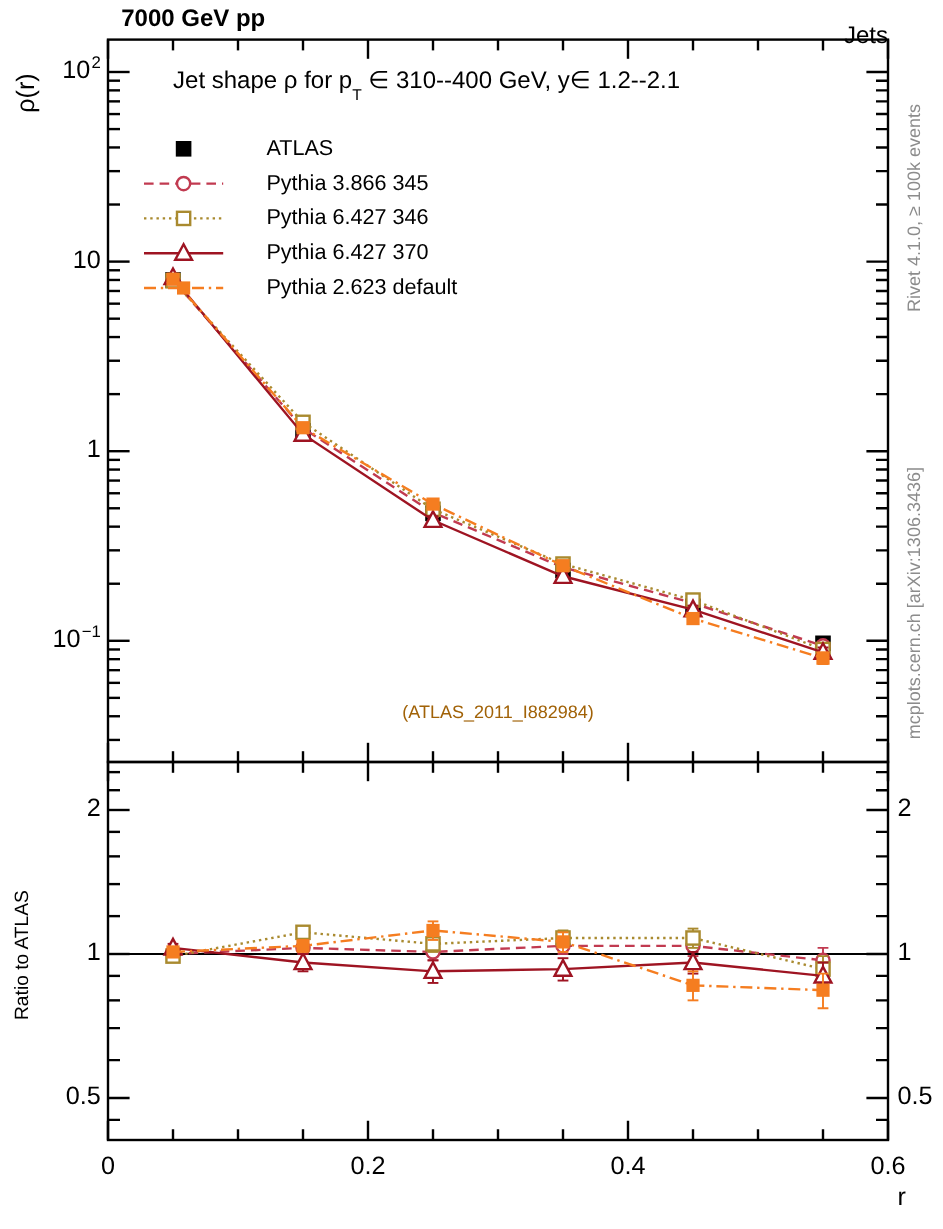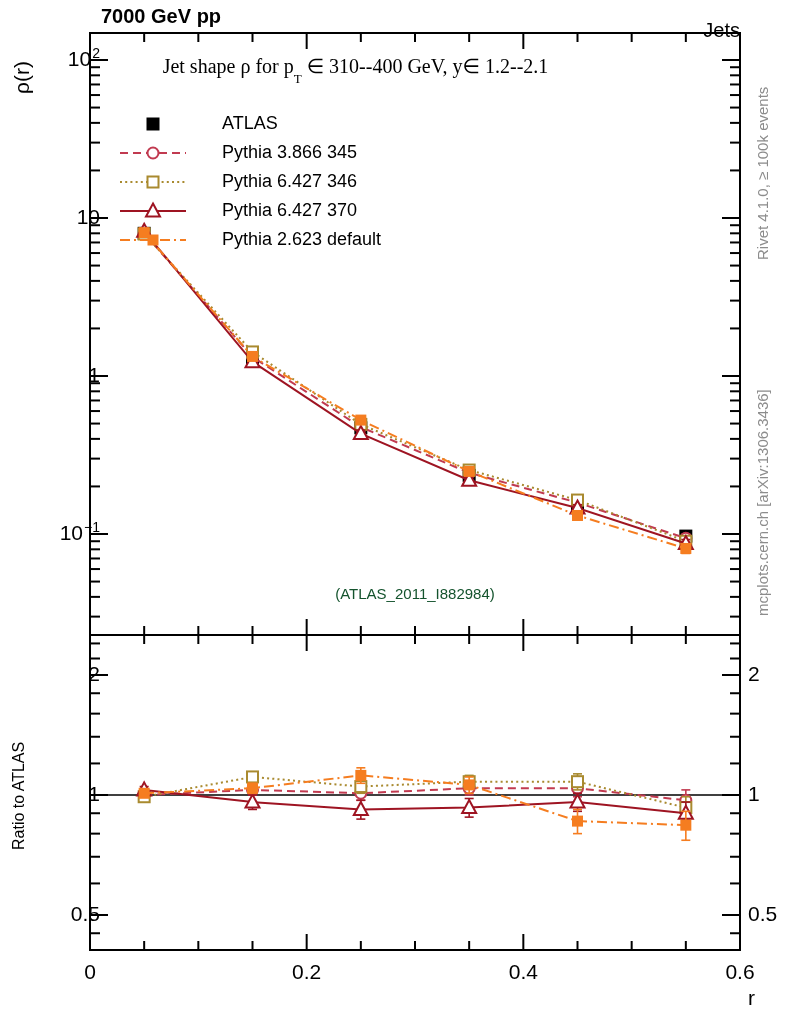--- a/index.html
+++ b/index.html
@@ -2,31 +2,31 @@
 <html><head>
 <meta charset="utf-8">
 <style>
   html,body{margin:0;padding:0;background:#fff;}
   .figure{position:relative;width:786px;height:1024px;background:#fff;
           font-family:"Liberation Sans",sans-serif;color:#000;overflow:hidden;}
   .figure svg{position:absolute;left:0;top:0;}
   .lbl{position:absolute;font-size:20px;white-space:nowrap;}
   .top-left{left:101px;top:5px;font-weight:bold;}
   .top-right{right:46px;top:19px;}
-  .title{left:90px;top:54px;width:531px;text-align:center;font-size:20px;font-family:Liberation Serif, serif;}
+  .title{left:90px;top:54px;width:531px;text-align:center;font-size:20px;}
   .title sub{font-size:13px;position:relative;top:5px;}
   .ylab-main{left:10px;top:94px;transform:rotate(-90deg);transform-origin:0 0;font-size:21px;}
   .ylab-ratio{left:10px;top:850px;transform:rotate(-90deg);transform-origin:0 0;font-size:16px;}
   .xlab{left:748px;top:986px;font-size:21px;}
   .watermark{left:90px;top:585px;width:650px;text-align:center;font-size:15px;}
   .side-note{position:absolute;transform:rotate(-90deg);transform-origin:0 0;
              font-size:15px;white-space:nowrap;}
   .side-top{left:754px;top:260px;}
   .side-bottom{left:754px;top:616px;}
-  .ytick{position:absolute;left:0;width:84px;text-align:right;font-size:21px;padding-left:16px;}
+  .ytick{position:absolute;left:0;width:84px;text-align:right;font-size:21px;}
   .ytick .sup{font-size:14px;position:relative;top:-8px;margin-left:1px;}
   .rtick-r{position:absolute;left:748px;font-size:21px;}
   .xtick{position:absolute;width:60px;text-align:center;font-size:21px;top:960px;}
   .legend-label{position:absolute;left:196px;font-size:18px;white-space:nowrap;margin-left:26px;}
 </style>
 </head>
 <body>
 
 <div class="figure">
   <svg id="plot-svg" width="786" height="1024">
@@ -446,21 +446,21 @@
 
   <div class="lbl top-left">7000 GeV pp</div>
   <div class="lbl top-right">Jets</div>
 
   <div class="lbl title"><span>Jet shape ρ for p</span><sub>T</sub><span> ∈ 310--400 GeV, y∈ 1.2--2.1</span></div>
 
   <div class="lbl ylab-main">ρ(r)</div>
   <div class="lbl ylab-ratio">Ratio to ATLAS</div>
   <div class="lbl xlab">r</div>
 
-  <div class="lbl watermark" style="color:#14532d;">(ATLAS_2011_I882984)</div>
+  <div class="lbl watermark" style="color:#a16207;">(ATLAS_2011_I882984)</div>
   <div class="side-note side-top" style="color:#8c8c8c;">Rivet 4.1.0, ≥ 100k events</div>
   <div class="side-note side-bottom" style="color:#8c8c8c;">mcplots.cern.ch [arXiv:1306.3436]</div>
 
   <div id="legend-labels">
       <div class="legend-label" style="top: 113px;">ATLAS</div>
       <div class="legend-label" style="top: 142px;">Pythia 3.866 345</div>
       <div class="legend-label" style="top: 171px;">Pythia 6.427 346</div>
       <div class="legend-label" style="top: 200px;">Pythia 6.427 370</div>
       <div class="legend-label" style="top: 229px;">Pythia 2.623 default</div>
     </div>

